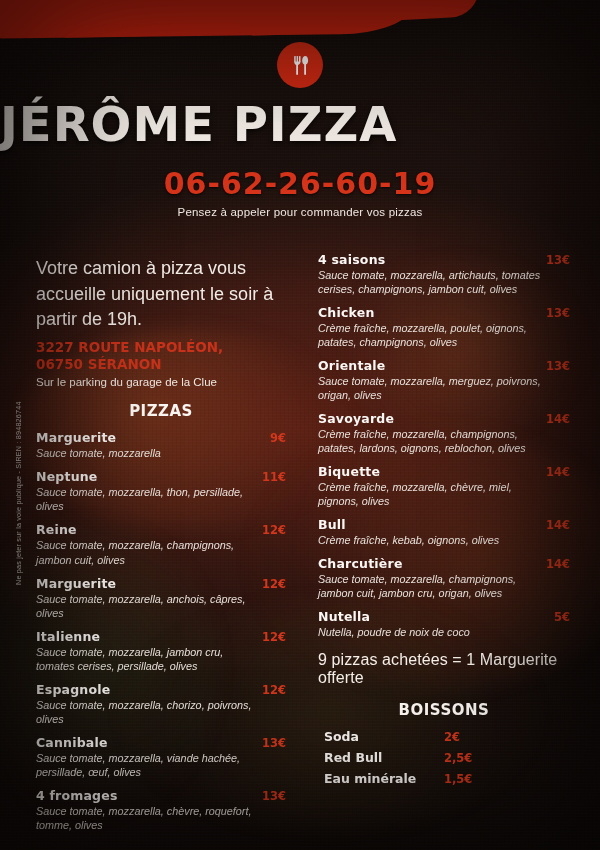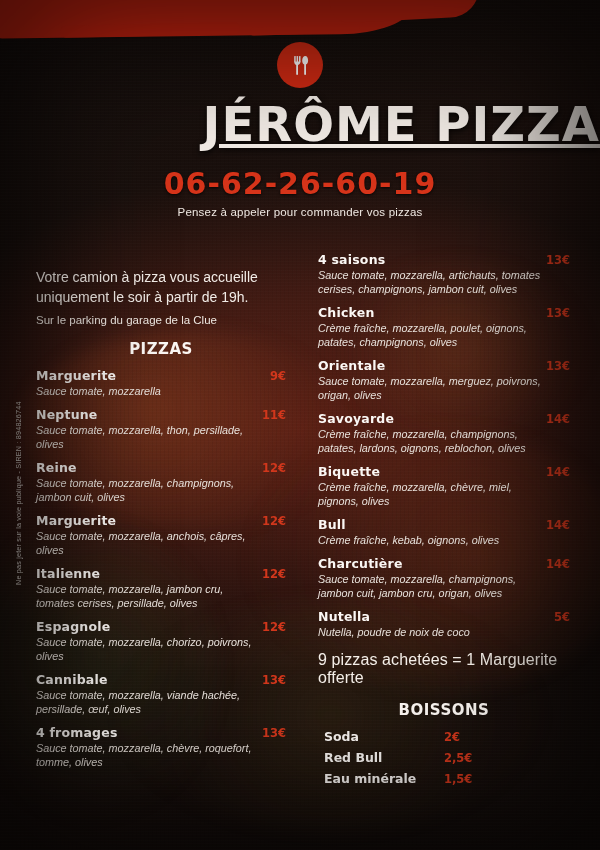--- a/index.html
+++ b/index.html
@@ -84,28 +84,27 @@
   }
   .logo-circle {
     width: 46px; height: 46px; border-radius: 50%;
     background: #d02a13;
     display: flex; align-items: center; justify-content: center;
   }
   .logo-circle svg { display: block; }
 
   .brand {
     position: absolute; left: 0; right: 0; top: 96px;
-    text-align: right;
+    text-align: left;
     font-family: "DejaVu Sans", sans-serif;
     font-weight: bold;
     font-size: 48px;
     letter-spacing: 1px;
     color: #f3ece6;
     text-shadow: 0 2px 6px rgba(0,0,0,.8);
-    text-decoration: underline;
   }
   .phone {
     position: absolute; left: 0; right: 0; top: 166px;
     text-align: center;
     font-family: "DejaVu Sans", sans-serif;
     font-weight: bold;
     font-size: 30px;
     letter-spacing: 1px;
     color: #d6341a;
     text-shadow: 0 1px 3px rgba(0,0,0,.75);
@@ -120,25 +119,24 @@
 
   
   .col-left {
     position: absolute; left: 36px; top: 256px; width: 250px;
   }
   .col-right {
     position: absolute; left: 318px; top: 252px; width: 252px;
   }
 
   .intro {
-    font-size: 14px;
+    font-size: 18px;
     line-height: 1.42;
     color: #f2ece7;
     margin-bottom: 6px;
-    margin-top: 12px;
   }
   .addr {
     font-family: "DejaVu Sans", sans-serif;
     font-weight: bold;
     font-size: 13.5px;
     line-height: 1.25;
     color: #c9321a;
     margin-bottom: 4px;
   }
   .addr-sub {
@@ -259,20 +257,24 @@
       </svg>
     </div>
   </div>
 
   <div class="brand">JÉRÔME PIZZA</div>
   <div class="phone">06-62-26-60-19</div>
   <div class="phone-sub">Pensez à appeler pour commander vos pizzas</div>
 
   <div class="col-left">
     <div class="intro">Votre camion à pizza vous accueille uniquement le soir à partir de 19h.</div>
+    <div class="addr">
+      <div>3227 ROUTE NAPOLÉON,</div>
+      <div>06750 SÉRANON</div>
+    </div>
     <div class="addr-sub">Sur le parking du garage de la Clue</div>
 
     <div class="section-title">PIZZAS</div>
 
     <div class="item">
       <div class="item-head">
         <span class="item-name">Marguerite</span>
         <span class="item-price">9€</span>
       </div>
       <div class="item-desc">Sauce tomate, mozzarella</div>

